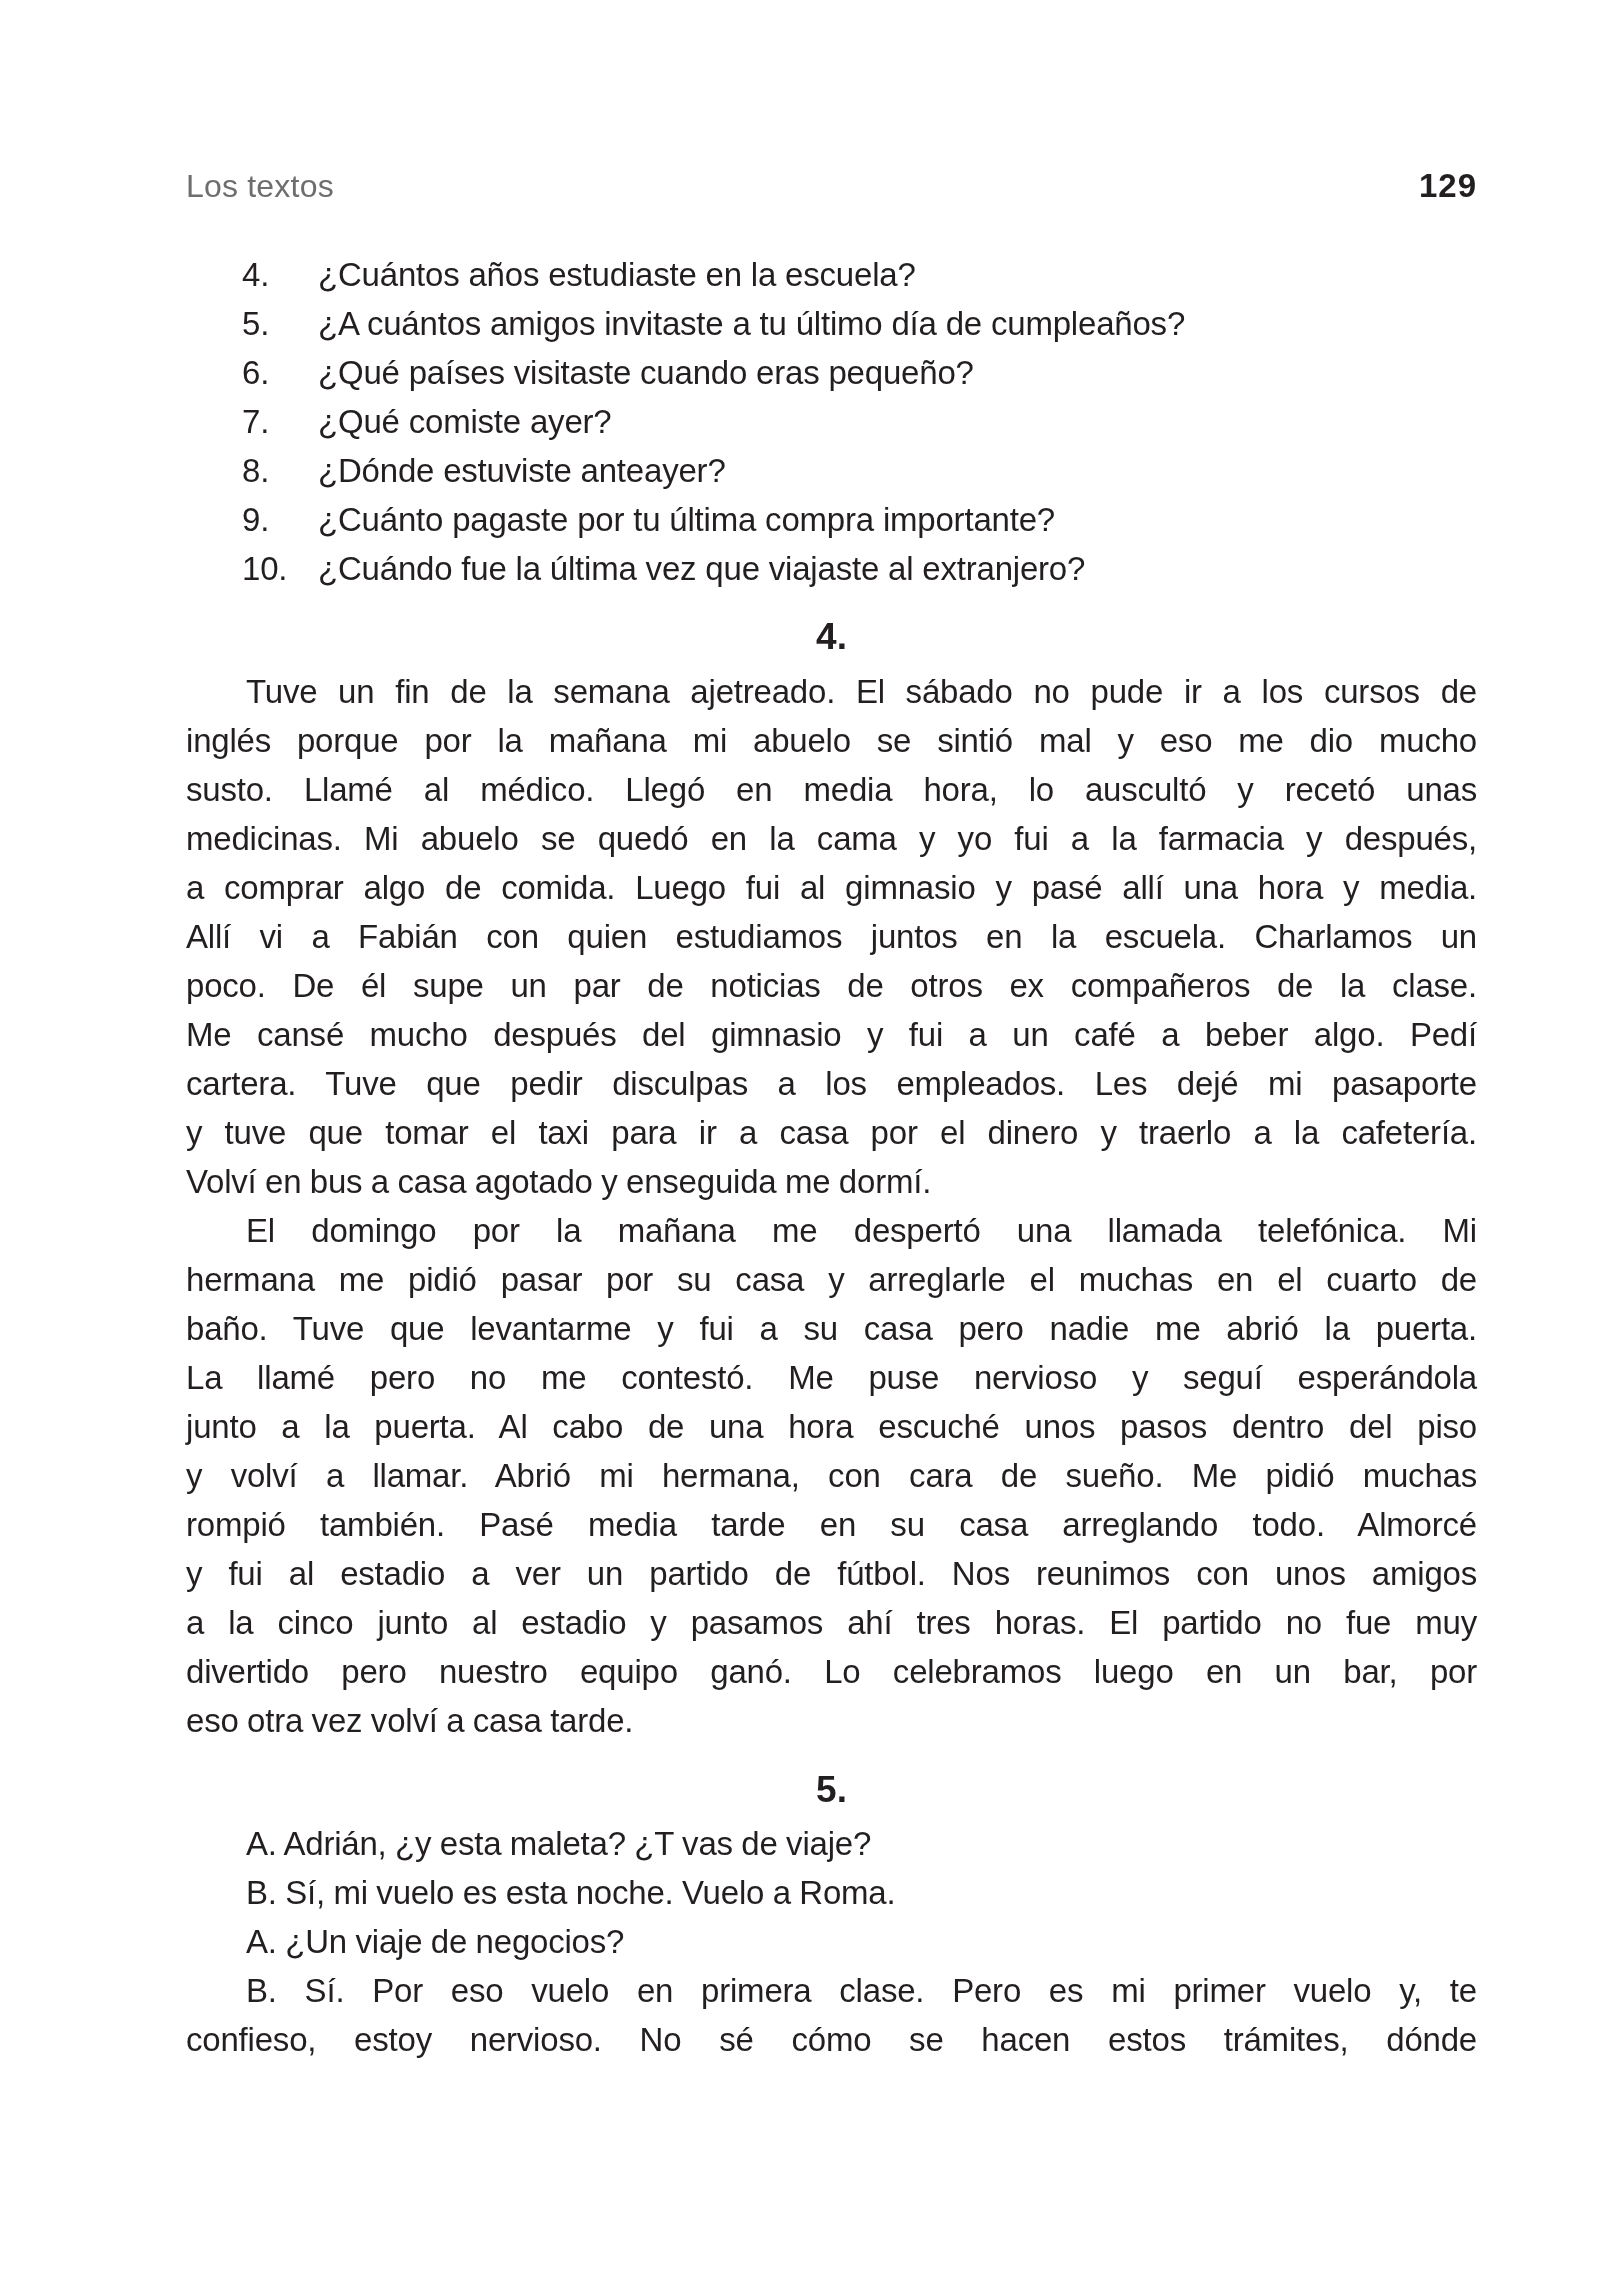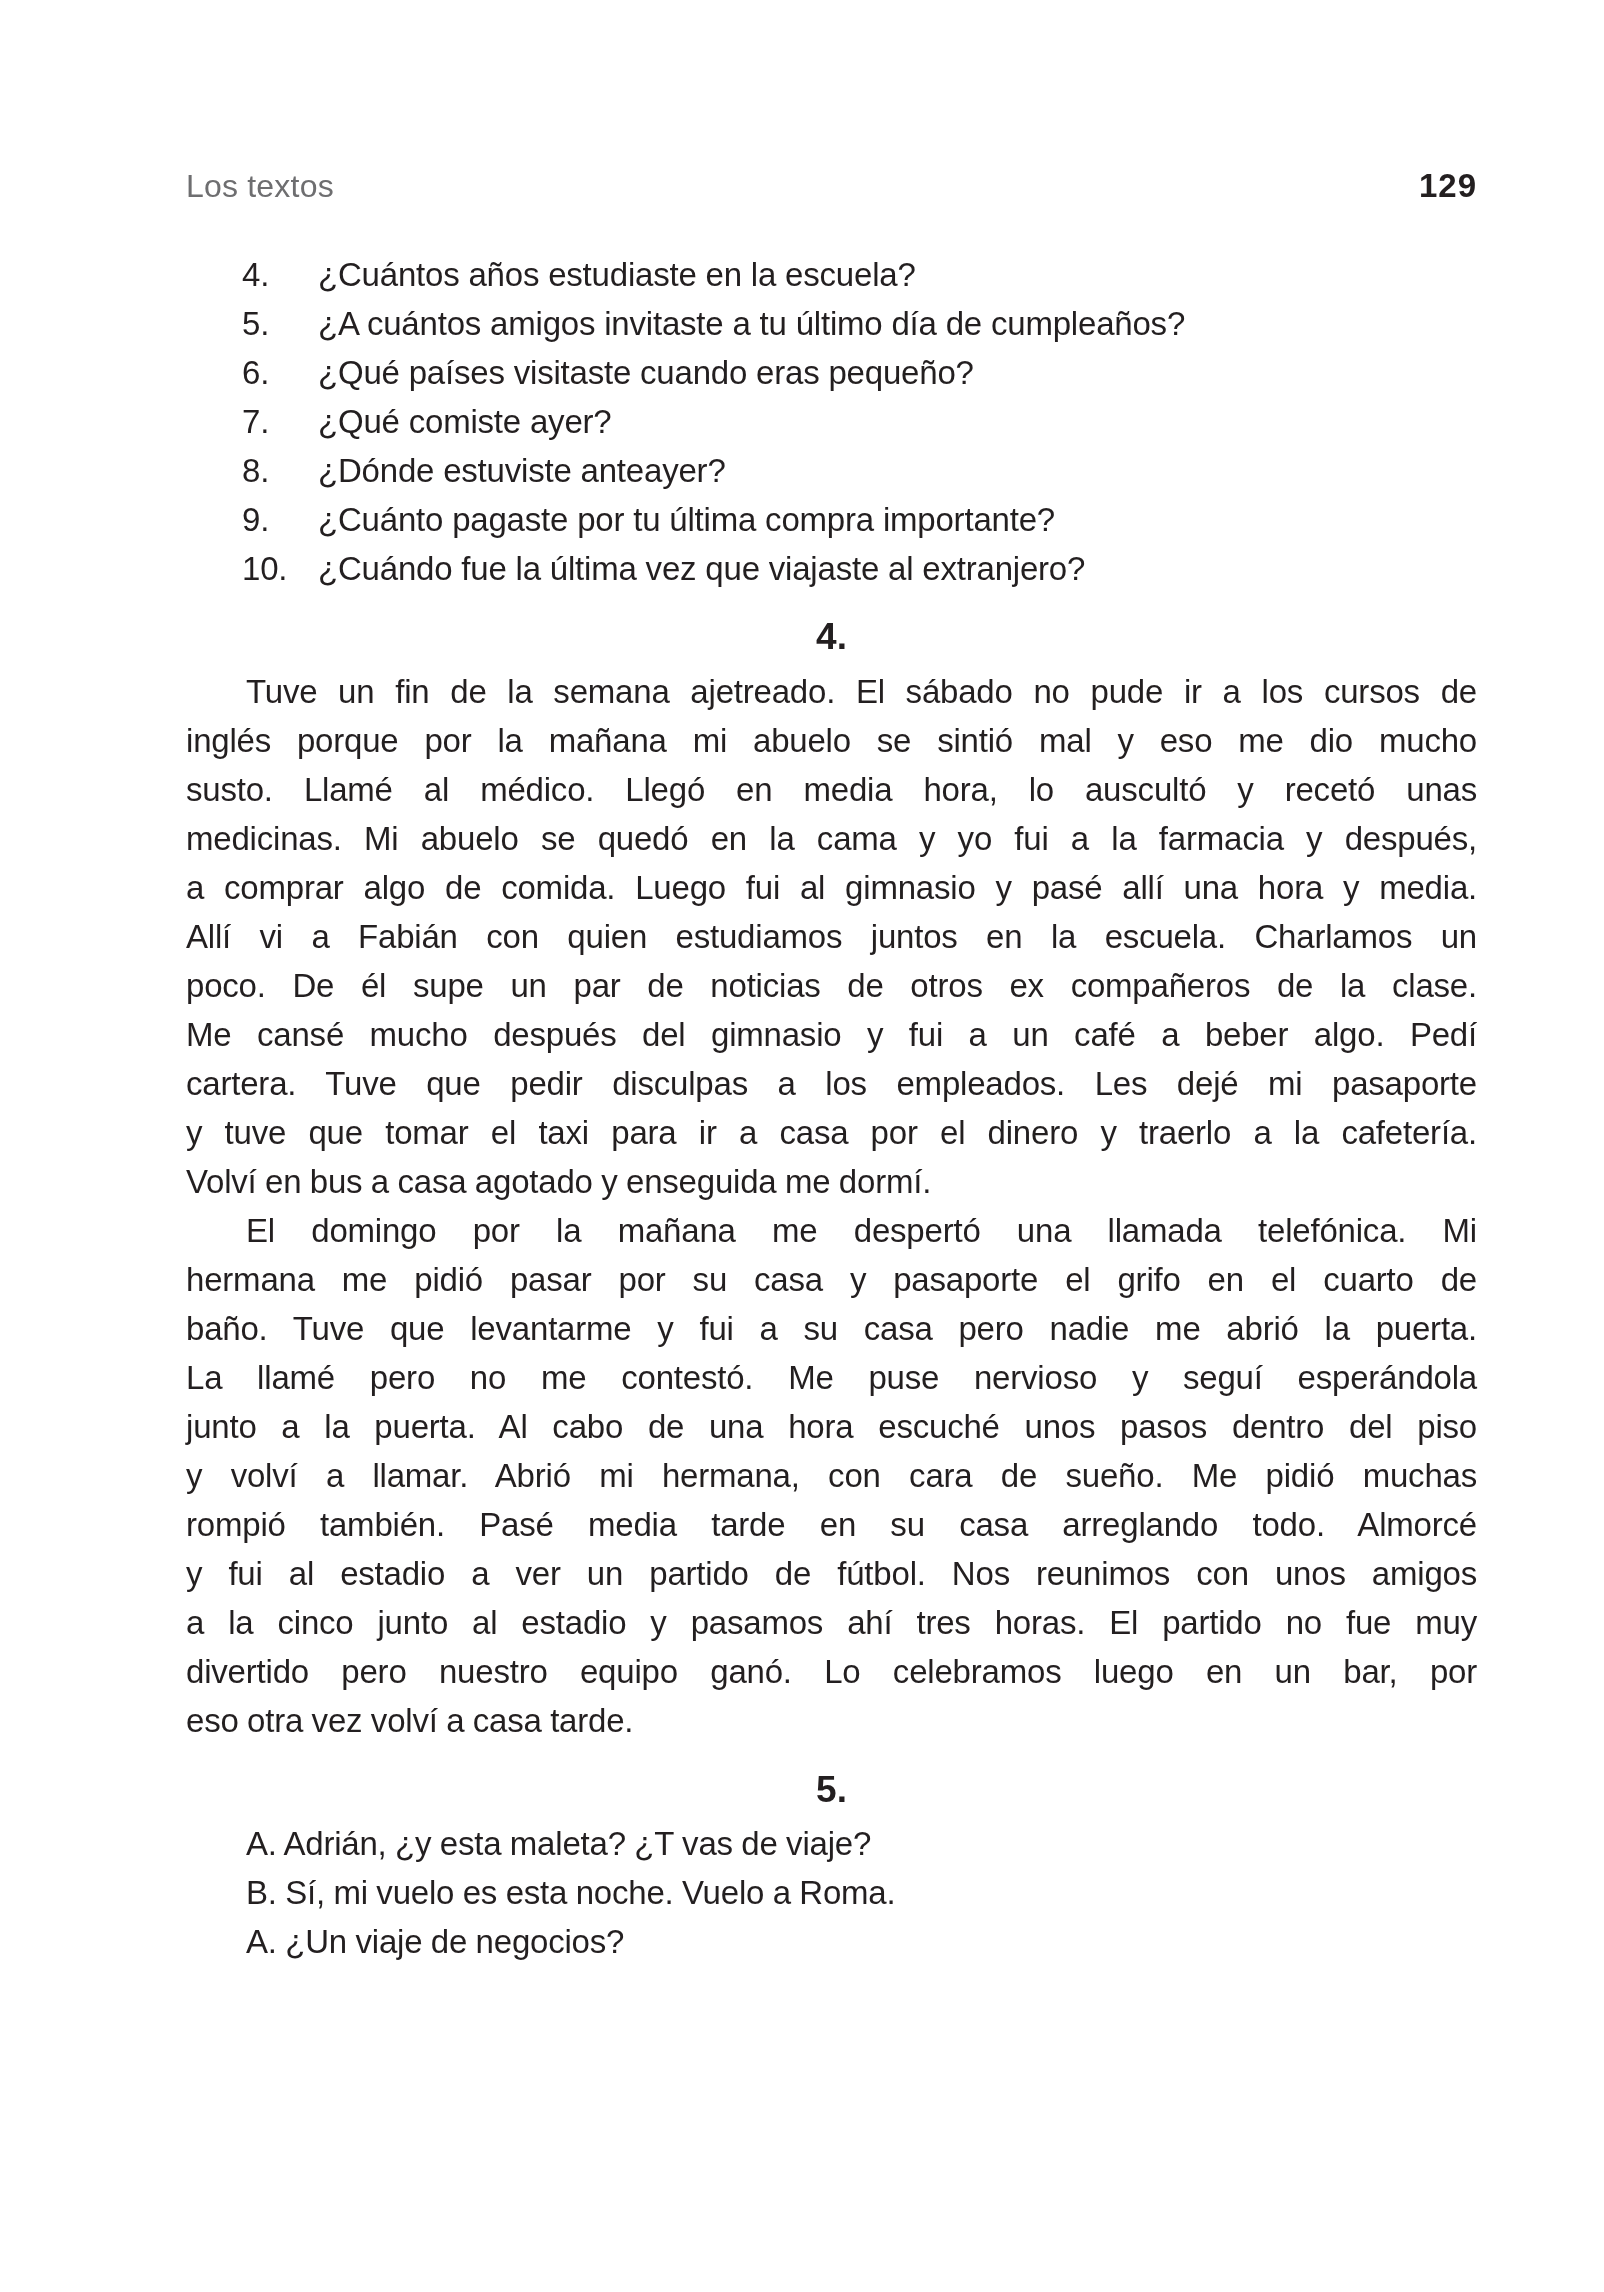--- a/index.html
+++ b/index.html
@@ -137,36 +137,40 @@
         <div class="line">a comprar algo de comida. Luego fui al gimnasio y pasé allí una hora y media.</div>
         <div class="line">Allí vi a Fabián con quien estudiamos juntos en la escuela. Charlamos un</div>
         <div class="line">poco. De él supe un par de noticias de otros ex compañeros de la clase.</div>
         <div class="line">Me cansé mucho después del gimnasio y fui a un café a beber algo. Pedí</div>
         <div class="line">cartera. Tuve que pedir disculpas a los empleados. Les dejé mi pasaporte</div>
         <div class="line">y tuve que tomar el taxi para ir a casa por el dinero y traerlo a la cafetería.</div>
         <div class="line last">Volví en bus a casa agotado y enseguida me dormí.</div>
       </div>
       <div class="para">
         <div class="line first">El domingo por la mañana me despertó una llamada telefónica. Mi</div>
-        <div class="line">hermana me pidió pasar por su casa y pasaporte el grifo en el cuarto de</div>
+        <div class="line">hermana me pidió pasar por su casa y arreglarle el muchas en el cuarto de</div>
         <div class="line">baño. Tuve que levantarme y fui a su casa pero nadie me abrió la puerta.</div>
         <div class="line">La llamé pero no me contestó. Me puse nervioso y seguí esperándola</div>
         <div class="line">junto a la puerta. Al cabo de una hora escuché unos pasos dentro del piso</div>
         <div class="line">y volví a llamar. Abrió mi hermana, con cara de sueño. Me pidió muchas</div>
         <div class="line">rompió también. Pasé media tarde en su casa arreglando todo. Almorcé</div>
         <div class="line">y fui al estadio a ver un partido de fútbol. Nos reunimos con unos amigos</div>
         <div class="line">a la cinco junto al estadio y pasamos ahí tres horas. El partido no fue muy</div>
         <div class="line">divertido pero nuestro equipo ganó. Lo celebramos luego en un bar, por</div>
         <div class="line last">eso otra vez volví a casa tarde.</div>
       </div>
       <div class="sec-heading">5.</div>
       <div class="para">
         <div class="line first last">A. Adrián, ¿y esta maleta? ¿T vas de viaje?</div>
       </div>
       <div class="para">
         <div class="line first last">B. Sí, mi vuelo es esta noche. Vuelo a Roma.</div>
       </div>
       <div class="para">
         <div class="line first last">A. ¿Un viaje de negocios?</div>
       </div>
+      <div class="para">
+        <div class="line first">B. Sí. Por eso vuelo en primera clase. Pero es mi primer vuelo y, te</div>
+        <div class="line">confieso, estoy nervioso. No sé cómo se hacen estos trámites, dónde</div>
+      </div>
     </div>
 </div>
 
 
 </body></html>

